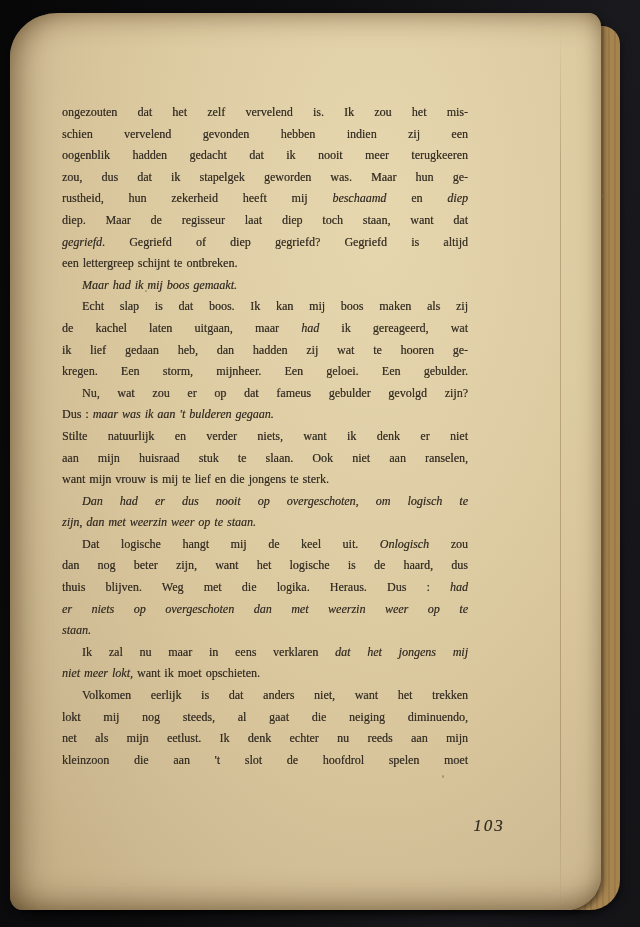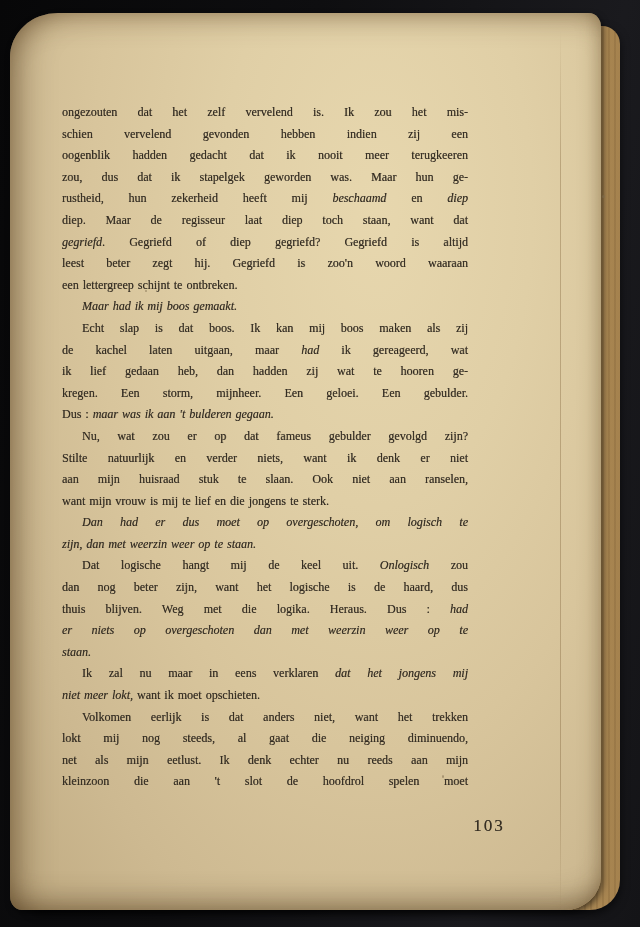--- a/index.html
+++ b/index.html
@@ -84,20 +84,21 @@
   .page-number {
     position: absolute;
     left: 458px;
     top: 803px;
     width: 42px;
     color: #352e23;
     font-size: 17px;
     letter-spacing: 2px;
     text-align: center;
     text-shadow: 0.3px 0.3px 0 rgba(51,44,34,0.5);
+    font-style: italic;
   }
   .speck {
     position: absolute;
     border-radius: 50%;
     background: #7d6c4c;
     opacity: 0.55;
   }
   .speck.s1 { left: 592px; top: 182px; width: 3px; height: 3px; }
   .speck.s2 { left: 432px; top: 762px; width: 2px; height: 3px; }
   .speck.s3 { left: 135px; top: 277px; width: 2px; height: 2px; }
@@ -113,33 +114,32 @@
     <div class="speck s2"></div>
     <div class="speck s3"></div>
     <div class="text-block">
         <div class="line j"><span>ongezouten dat het zelf vervelend is. Ik zou het mis-</span></div>
         <div class="line j"><span>schien vervelend gevonden hebben indien zij een</span></div>
         <div class="line j"><span>oogenblik hadden gedacht dat ik nooit meer terugkeeren</span></div>
         <div class="line j"><span>zou, dus dat ik stapelgek geworden was. Maar hun ge-</span></div>
         <div class="line j"><span>rustheid, hun zekerheid heeft mij </span><i>beschaamd</i><span> en </span><i>diep</i></div>
         <div class="line j"><span>diep. Maar de regisseur laat diep toch staan, want dat</span></div>
         <div class="line j"><i>gegriefd</i><span>. Gegriefd of diep gegriefd? Gegriefd is altijd</span></div>
-        <div class="line j"><span>leest beter zegt hij. Gegriefd is zoo'n woord waaraan</span></div>
         <div class="line"><span>een lettergreep schijnt te ontbreken.</span></div>
         <div class="line ind"><i>Maar had ik mij boos gemaakt.</i></div>
         <div class="line j ind"><span>Echt slap is dat boos. Ik kan mij boos maken als zij</span></div>
         <div class="line j"><span>de kachel laten uitgaan, maar </span><i>had</i><span> ik gereageerd, wat</span></div>
         <div class="line j"><span>ik lief gedaan heb, dan hadden zij wat te hooren ge-</span></div>
         <div class="line j"><span>kregen. Een storm, mijnheer. Een geloei. Een gebulder.</span></div>
+        <div class="line j ind"><span>Nu, wat zou er op dat fameus gebulder gevolgd zijn?</span></div>
         <div class="line"><span>Dus : </span><i>maar was ik aan 't bulderen gegaan.</i></div>
-        <div class="line j ind"><span>Nu, wat zou er op dat fameus gebulder gevolgd zijn?</span></div>
         <div class="line j"><span>Stilte natuurlijk en verder niets, want ik denk er niet</span></div>
         <div class="line j"><span>aan mijn huisraad stuk te slaan. Ook niet aan ranselen,</span></div>
         <div class="line"><span>want mijn vrouw is mij te lief en die jongens te sterk.</span></div>
-        <div class="line j ind"><i>Dan had er dus moet op overgeschoten, om logisch te</i></div>
+        <div class="line j ind"><i>Dan had er dus nooit op overgeschoten, om logisch te</i></div>
         <div class="line"><i>zijn, dan met weerzin weer op te staan.</i></div>
         <div class="line j ind"><span>Dat logische hangt mij de keel uit. </span><i>Onlogisch</i><span> zou</span></div>
         <div class="line j"><span>dan nog beter zijn, want het logische is de haard, dus</span></div>
         <div class="line j"><span>thuis blijven. Weg met die logika. Heraus. Dus : </span><i>had</i></div>
         <div class="line j"><i>er niets op overgeschoten dan met weerzin weer op te</i></div>
         <div class="line"><i>staan.</i></div>
         <div class="line j ind"><span>Ik zal nu maar in eens verklaren </span><i>dat het jongens mij</i></div>
         <div class="line"><i>niet meer lokt,</i><span> want ik moet opschieten.</span></div>
         <div class="line j ind"><span>Volkomen eerlijk is dat anders niet, want het trekken</span></div>
         <div class="line j"><span>lokt mij nog steeds, al gaat die neiging diminuendo,</span></div>

